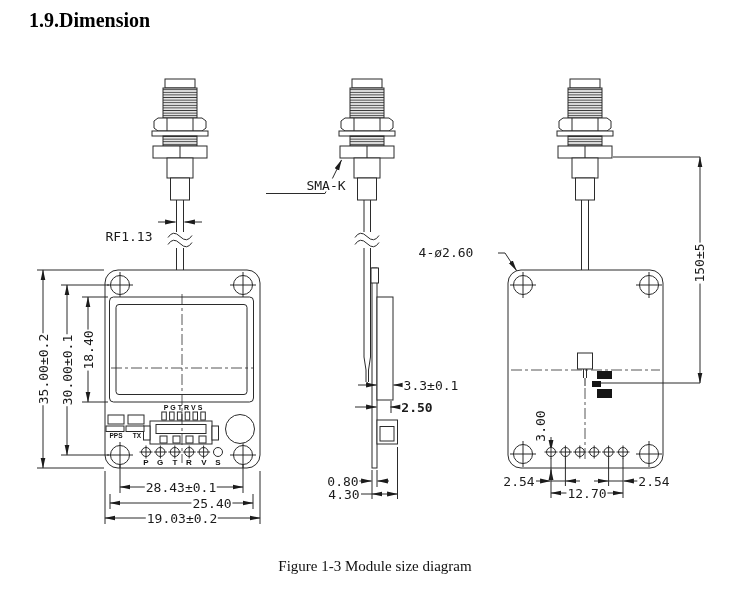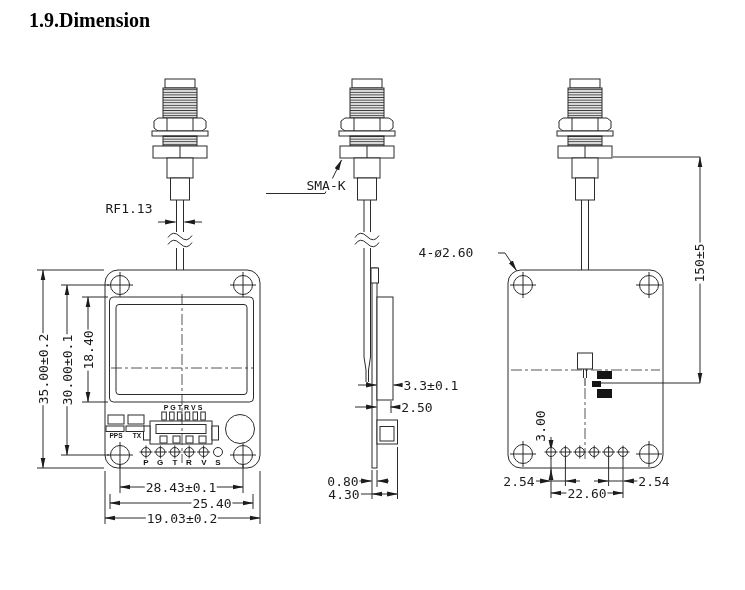--- a/index.html
+++ b/index.html
@@ -231,40 +231,41 @@
     <use href="#pad" x="551" y="452"></use>
     <use href="#pad" x="565.4" y="452"></use>
     <use href="#pad" x="579.8" y="452"></use>
     <use href="#pad" x="594.2" y="452"></use>
     <use href="#pad" x="608.6" y="452"></use>
     <use href="#pad" x="623" y="452"></use>
   </g>
 </svg>
 
 <div class="lbl title">1.9.Dimension</div>
-
-<div class="lbl" style="left:129px;top:208px;">RF1.13</div>
+<div class="lbl caption" style="left:375px;top:566px;">Figure 1-3 Module size diagram</div>
+
+<div class="lbl" style="left:129px;top:236px;">RF1.13</div>
 <div class="lbl rot" style="left:43px;top:369px;">35.00±0.2</div>
 <div class="lbl rot" style="left:67px;top:370px;">30.00±0.1</div>
 <div class="lbl rot" style="left:88px;top:350px;">18.40</div>
 <div class="lbl" style="left:181px;top:487px;">28.43±0.1</div>
 <div class="lbl" style="left:181px;top:503px;margin-left:31px;">25.40</div>
 <div class="lbl" style="left:182px;top:518px;">19.03±0.2</div>
 
 <div class="lbl" style="left:278px;top:185px;margin-left:48px;">SMA-K</div>
 <div class="lbl" style="left:431px;top:385px;">3.3±0.1</div>
-<div class="lbl" style="left:417px;top:407px;">2.50</div>
+<div class="lbl" style="left:417px;top:407px;font-weight:bold;">2.50</div>
 <div class="lbl" style="left:343px;top:481px;text-align:right;">0.80</div>
 <div class="lbl" style="left:344px;top:494px;">4.30</div>
 
 <div class="lbl" style="left:446px;top:252px;">4-ø2.60</div>
 <div class="lbl rot" style="left:699px;top:263px;">150±5</div>
 <div class="lbl rot" style="left:540px;top:426px;">3.00</div>
 <div class="lbl" style="left:519px;top:481px;">2.54</div>
-<div class="lbl" style="left:587px;top:493px;">22.60</div>
+<div class="lbl" style="left:587px;top:493px;">12.70</div>
 <div class="lbl" style="left:654px;top:481px;">2.54</div>
 
 <div class="lbl tiny2" style="left:184px;top:407px;">PGTRVS</div>
 <div class="lbl tiny3" style="left:116px;top:436px;">PPS</div>
 <div class="lbl tiny3" style="left:137px;top:436px;">TX</div>
 
 <div class="lbl tiny" style="left:146px;top:463px;">P</div>
 <div class="lbl tiny" style="left:160px;top:463px;">G</div>
 <div class="lbl tiny" style="left:175px;top:463px;">T</div>
 <div class="lbl tiny" style="left:189px;top:463px;">R</div>

